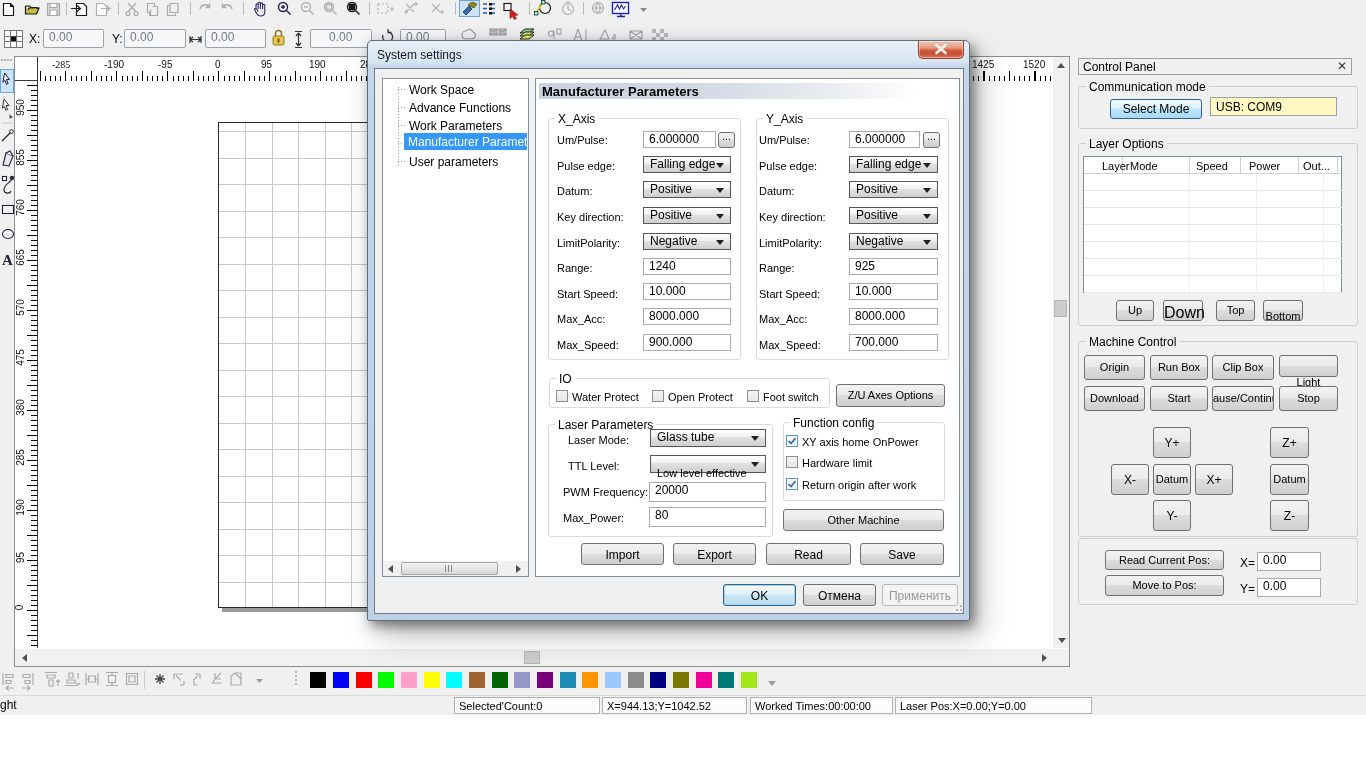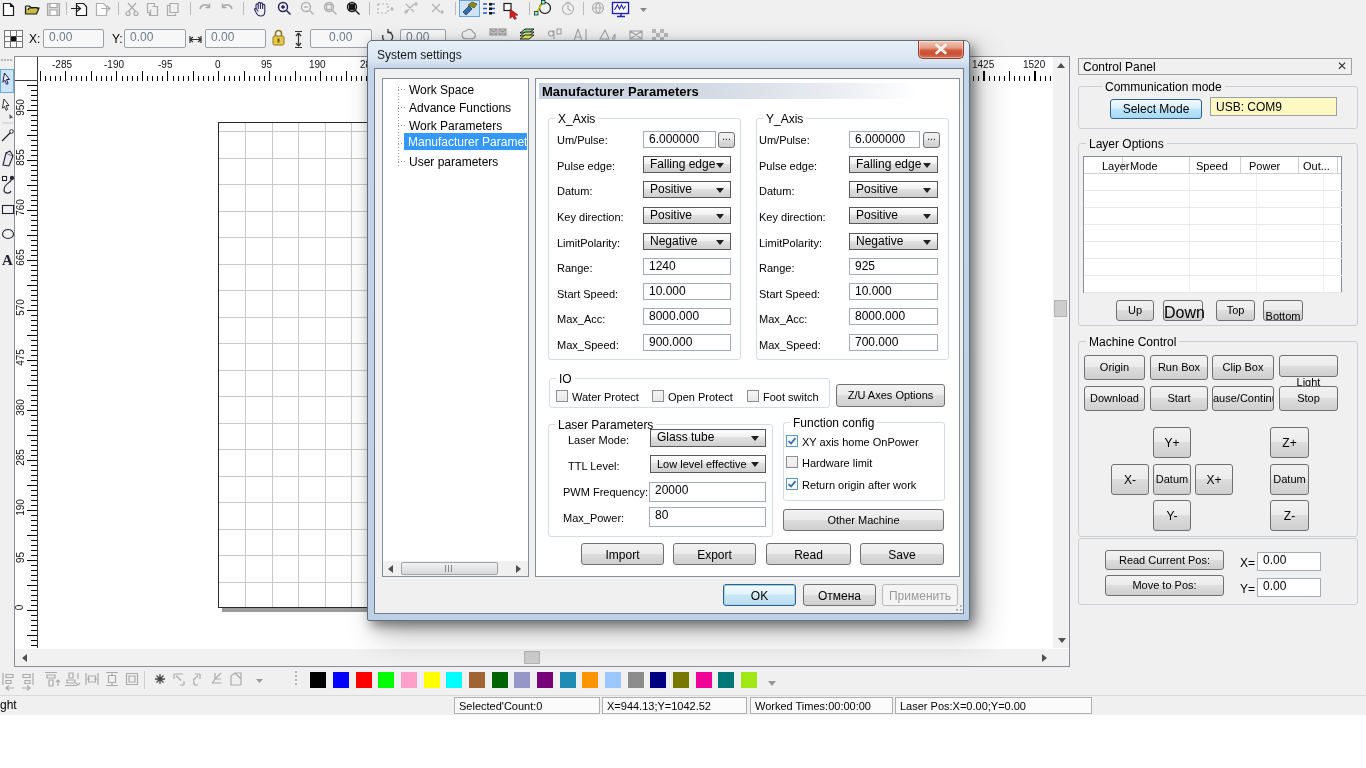--- a/index.html
+++ b/index.html
@@ -39,21 +39,21 @@
 <div class="abs" style="left:1070px;top:57px;width:296px;height:638px;background:#F0F0F0;"></div>
 <div class="abs" style="left:0;top:667px;width:1366px;height:28px;background:#F0F0F0;"></div>
 <div class="abs" style="left:0;top:695px;width:1366px;height:20px;background:#F0F0F0;border-top:1px solid #DADADA;"></div>
 
 <div class="abs" style="left:14px;top:56px;width:1056px;height:611px;border:1px solid #898F94;background:#fff;"></div>
 
 <div class="abs" style="left:15px;top:57px;width:23px;height:24px;background:#fff;border-right:1px solid #3A3A3A;border-bottom:1px solid #3A3A3A;"></div>
 <div class="abs" id="hruler" style="left:38px;top:57px;width:1014px;height:24px;background:#fff;overflow:hidden;">
   <div class="abs" style="left:1.5px;top:18.5px;width:1014px;height:5px;background:repeating-linear-gradient(to right,#000 0 1px,transparent 1px 5.1px);"></div>
   <div class="abs" style="left:1.5px;top:14px;width:1014px;height:10px;background:repeating-linear-gradient(to right,#000 0 1px,transparent 1px 25.5px);"></div>
-  <div class="tick-label" style="left:14px;top:2px;">-285</div>
+  <div class="tick-label" style="left:14px;top:2px;font-family:Liberation Serif, serif;">-285</div>
   <div class="tick-label" style="left:66px;top:2px;">-190</div>
   <div class="tick-label" style="left:120px;top:2px;">-95</div>
   <div class="tick-label" style="left:177px;top:2px;">0</div>
   <div class="tick-label" style="left:223px;top:2px;">95</div>
   <div class="tick-label" style="left:271px;top:2px;">190</div>
   <div class="tick-label" style="left:322px;top:2px;">285</div>
   <div class="tick-label" style="left:934px;top:2px;">1425</div>
   <div class="tick-label" style="left:985px;top:2px;">1520</div>
 </div>
 <div class="abs" id="vruler" style="left:15px;top:81px;width:23px;height:567px;background:#fff;border-right:1px solid #3A3A3A;">
@@ -333,21 +333,21 @@
 <div class="sbox" style="left:454px;width:146px;">Selected'Count:0</div>
 <div class="sbox" style="left:602px;width:145px;">X=944.13;Y=1042.52</div>
 <div class="sbox" style="left:750px;width:143px;">Worked Times:00:00:00</div>
 <div class="sbox" style="left:895px;width:197px;">Laser Pos:X=0.00;Y=0.00</div>
 
 <div class="abs" style="left:1078px;top:58px;width:274px;height:17px;border:1px solid #A0A0A0;background:#F0F0F0;">
   <div class="abs" style="left:4px;top:1px;font-size:12px;">Control Panel</div>
   <div class="abs" style="right:4px;top:0px;font-size:12px;color:#333;">✕</div>
 </div>
 <div class="gb" style="left:1078px;top:86px;width:280px;height:43px;border-color:#C9CFD4;"></div>
-<div class="gbl" style="left:1086px;top:80px;background:#F0F0F0;margin-left:16px;">Communication mode</div>
+<div class="gbl" style="left:1086px;top:80px;background:#F0F0F0;">Communication mode</div>
 <div class="b7" style="left:1110px;top:99px;width:92px;height:20px;border-color:#2C628B;background:linear-gradient(180deg,#EFF9FE 0%,#DCF0FA 45%,#BEE6FD 50%,#A7D9F5 100%);padding-top:2px;">Select Mode</div>
 <div class="abs" style="left:1210px;top:97px;width:127px;height:19px;border:1px solid #9AA0A5;background:#fef9c3;font-size:12px;padding:2px 0 0 5px;">USB: COM9</div>
 
 <div class="gb" style="left:1078px;top:143px;width:280px;height:183px;border-color:#C9CFD4;"></div>
 <div class="gbl" style="left:1086px;top:137px;background:#F0F0F0;">Layer Options</div>
 <div class="abs" style="left:1083px;top:156px;width:259px;height:137px;border:1px solid #828F99;background:#fff;">
   <div class="abs" style="left:0;top:0;width:100%;height:17px;border-bottom:1px solid #D0D0D0;"></div>
   <div class="abs" style="left:38px;top:0;width:1px;height:17px;background:#D0D0D0;"></div>
   <div class="abs" style="left:105px;top:0;width:1px;height:17px;background:#D0D0D0;"></div>
   <div class="abs" style="left:156px;top:0;width:1px;height:17px;background:#D0D0D0;"></div>
@@ -480,21 +480,21 @@
       <div class="lbl" style="left:132px;top:312px;">Open Protect</div>
       <div class="cb" style="left:211px;top:311px;"></div>
       <div class="lbl" style="left:227px;top:312px;">Foot switch</div>
       <div class="b7" style="left:300px;top:305px;width:109px;height:23px;padding-top:4px;font-size:11px;">Z/U Axes Options</div>
 
       <div class="gb" style="left:12px;top:345px;width:225px;height:113px;"></div>
       <div class="gbl" style="left:19px;top:339px;background:#fff;">Laser Parameters</div>
       <div class="lbl" style="left:32px;top:355px;">Laser Mode:</div>
       <div class="cmb" style="left:114px;top:350px;width:116px;height:18px;">Glass tube</div>
       <div class="lbl" style="left:32px;top:381px;">TTL Level:</div>
-      <div class="cmb" style="left:114px;top:376px;width:116px;height:18px;font-size:11px;padding-top:2px;">Low level effective</div>
+      <div class="cmb" style="left:114px;top:376px;width:116px;height:18px;font-size:11px;padding-top:11px;">Low level effective</div>
       <div class="lbl" style="left:27px;top:407px;">PWM Frequency:</div>
       <div class="txt" style="left:113px;top:403px;width:117px;height:20px;">20000</div>
       <div class="lbl" style="left:27px;top:433px;">Max_Power:</div>
       <div class="txt" style="left:113px;top:428px;width:117px;height:20px;">80</div>
 
       <div class="gb" style="left:247px;top:343px;width:162px;height:79px;"></div>
       <div class="gbl" style="left:254px;top:337px;background:#fff;">Function config</div>
       <div class="cb" style="left:250px;top:356px;background:#F6FBFE;border-color:#5E99C2;"></div>
       <svg class="cbc" style="left:250px;top:356px;" viewBox="0 0 12 12">
             <path d="M2.5 6.2 L5 8.5 L9.5 3.2" stroke="#3A6CB4" stroke-width="1.8" fill="none"></path>

